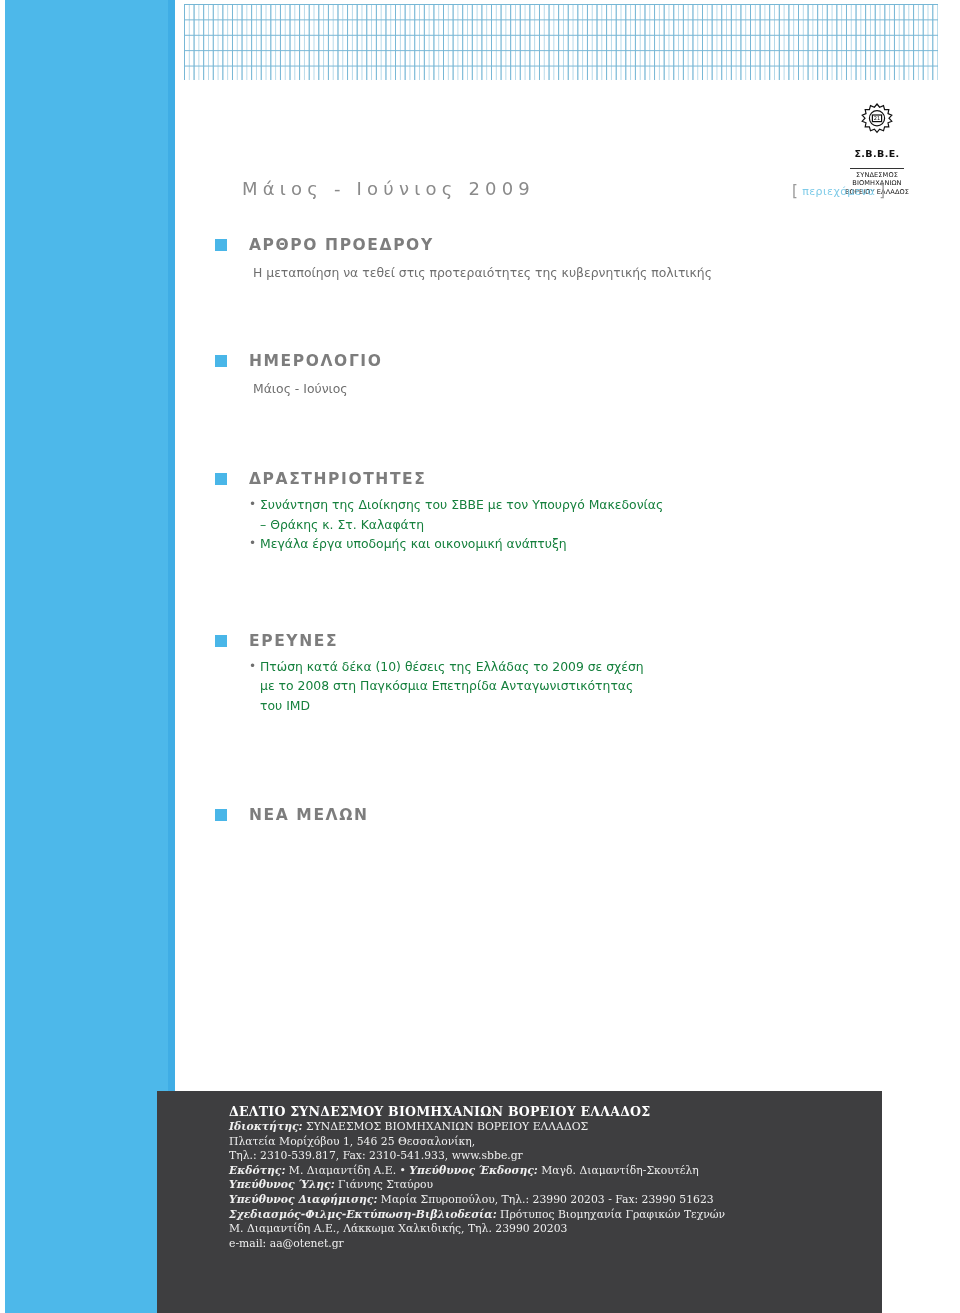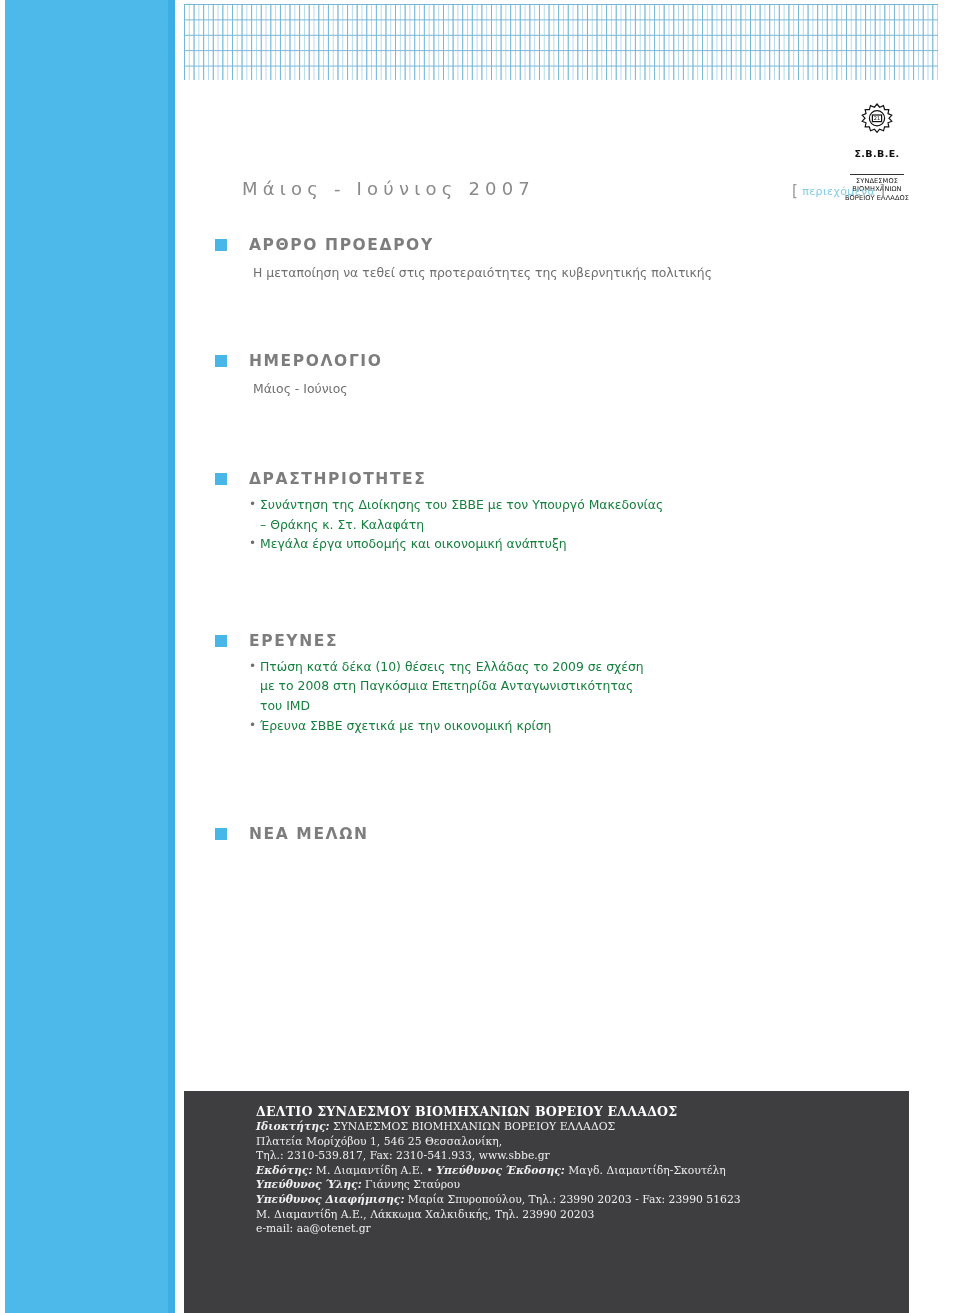--- a/index.html
+++ b/index.html
@@ -74,21 +74,21 @@
     display: block;
     margin: 0 auto 2px auto;
   }
   .logo-abbr {
     font-family: "DejaVu Sans", sans-serif;
     font-weight: bold;
     font-size: 9.5px;
     letter-spacing: 0.4px;
     color: #111;
     line-height: 11px;
-    padding-bottom: 15px;
+    padding-bottom: 9px;
     border-bottom: 1px solid #333;
     display: inline-block;
     padding-left: 4px;
     padding-right: 4px;
   }
   .logo-sub {
     font-family: "DejaVu Sans", sans-serif;
     font-size: 6.6px;
     line-height: 8.4px;
     color: #111;
@@ -180,21 +180,21 @@
     position: absolute;
     left: 0;
     top: 0;
     color: #6f6f6f;
     font-size: 12px;
   }
 
   
   .footer {
     position: absolute;
-    left: 184px;
+    left: 157px;
     top: 1091px;
     width: 725px;
     height: 222px;
     background: #3e3e40;
   }
   .footer-inner {
     padding: 12px 0 0 72px;
     font-family: "DejaVu Serif", "Liberation Serif", serif;
     color: #f0f0f0;
   }
@@ -238,21 +238,21 @@
       <text x="22" y="20.2" font-family="DejaVu Sans, sans-serif" font-size="5" text-anchor="middle" fill="#111">21</text>
     </svg>
     <div class="logo-abbr">Σ.Β.Β.Ε.</div>
     <div class="logo-sub">
       <div>ΣΥΝΔΕΣΜΟΣ</div>
       <div>ΒΙΟΜΗΧΑΝΙΩΝ</div>
       <div>ΒΟΡΕΙΟΥ ΕΛΛΑΔΟΣ</div>
     </div>
   </div>
 
-  <div class="issue-date">Μάιος - Ιούνιος 2007</div>
+  <div class="issue-date">Μάιος - Ιούνιος 2009</div>
 
   <div class="contents-tag">
     <span class="brk">[</span>
     <span>περιεχόμενα</span>
     <span class="brk">]</span>
   </div>
 
   <div class="toc">
 
     <div class="section" style="margin-top:0">
@@ -282,21 +282,20 @@
       </ul>
     </div>
 
     <div class="section" style="margin-top:78px">
       <div class="sec-head">
         <span class="sq"></span>
         <span class="sec-title">ΕΡΕΥΝΕΣ</span>
       </div>
       <ul class="sec-list" style="width:400px">
         <li>Πτώση κατά δέκα (10) θέσεις της Ελλάδας το 2009 σε σχέση με το 2008 στη Παγκόσμια Επετηρίδα Ανταγωνιστικότητας του IMD</li>
-        <li>Έρευνα ΣΒΒΕ σχετικά με την οικονομική κρίση</li>
       </ul>
     </div>
 
     <div class="section" style="margin-top:90px">
       <div class="sec-head">
         <span class="sq"></span>
         <span class="sec-title">ΝΕΑ ΜΕΛΩΝ</span>
       </div>
     </div>
 
@@ -311,20 +310,21 @@
       <div class="f-line">Πλατεία Μορίχόβου 1, 546 25 Θεσσαλονίκη,</div>
 
       <div class="f-line">Τηλ.: 2310-539.817, Fax: 2310-541.933, www.sbbe.gr</div>
 
       <div class="f-line"><i>Εκδότης:</i><span> Μ. Διαμαντίδη Α.Ε.  •  </span><i>Υπεύθυνος Έκδοσης:</i><span> Μαγδ. Διαμαντίδη-Σκουτέλη</span></div>
 
       <div class="f-line"><i>Υπεύθυνος Ύλης:</i><span>  Γιάννης Σταύρου</span></div>
 
       <div class="f-line"><i>Υπεύθυνος Διαφήμισης:</i><span> Μαρία Σπυροπούλου, Τηλ.: 23990 20203 - Fax: 23990 51623</span></div>
 
+      <div class="f-line"><i>Σχεδιασμός-Φιλμς-Εκτύπωση-Βιβλιοδεσία:</i><span> Πρότυπος Βιομηχανία Γραφικών Τεχνών</span></div>
 
       <div class="f-line">Μ. Διαμαντίδη Α.Ε., Λάκκωμα Χαλκιδικής, Τηλ. 23990 20203</div>
 
       <div class="f-line">e-mail: aa@otenet.gr</div>
     </div>
   </div>
 
 </div>
 
 </body></html>

